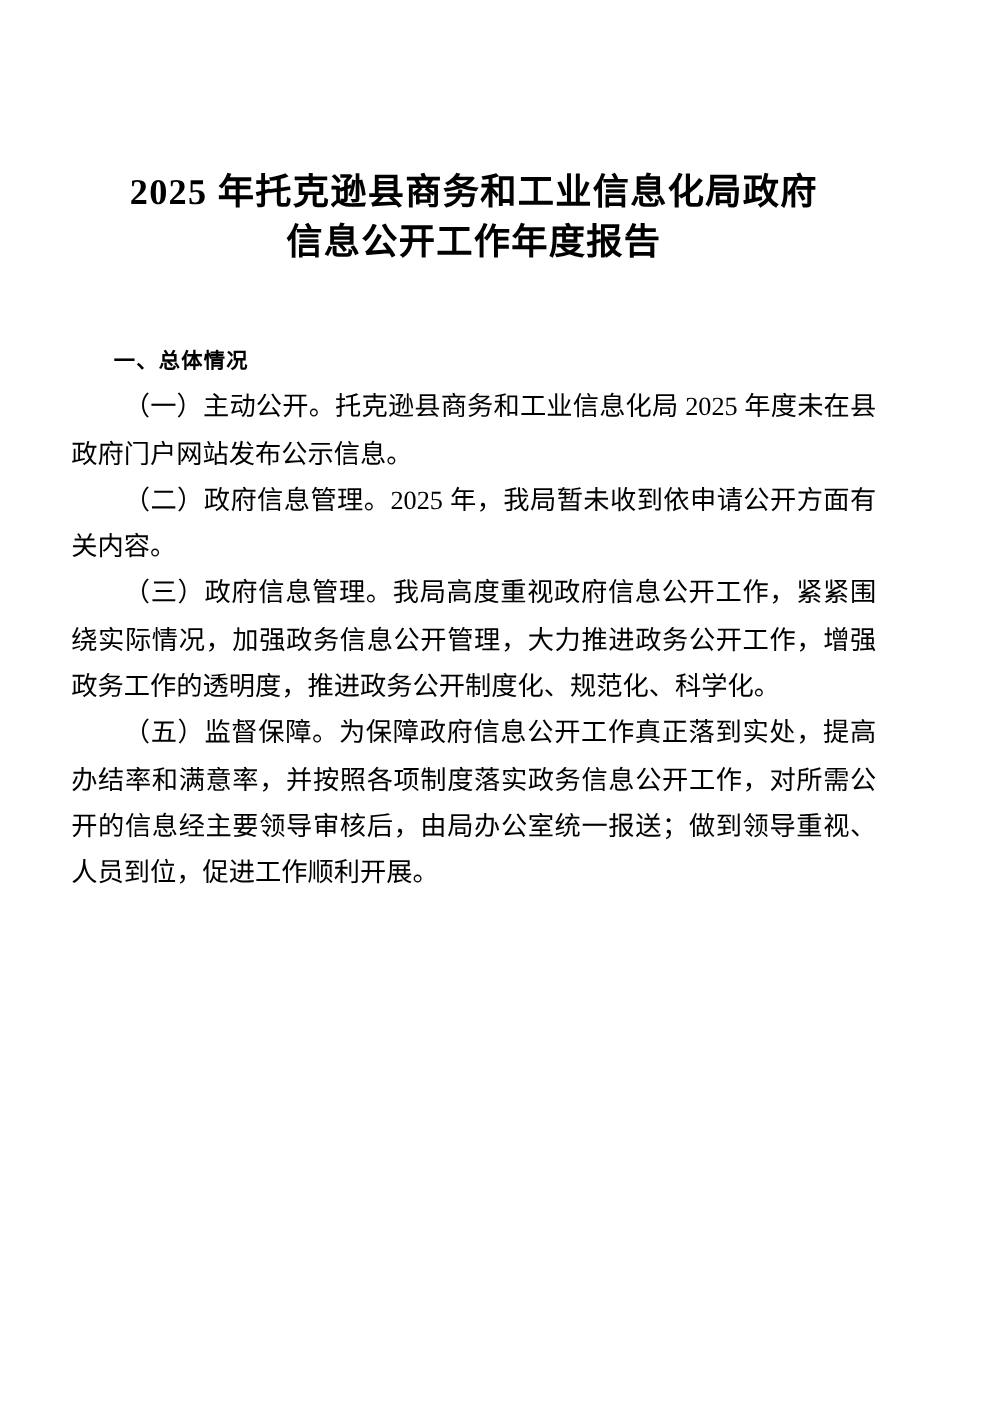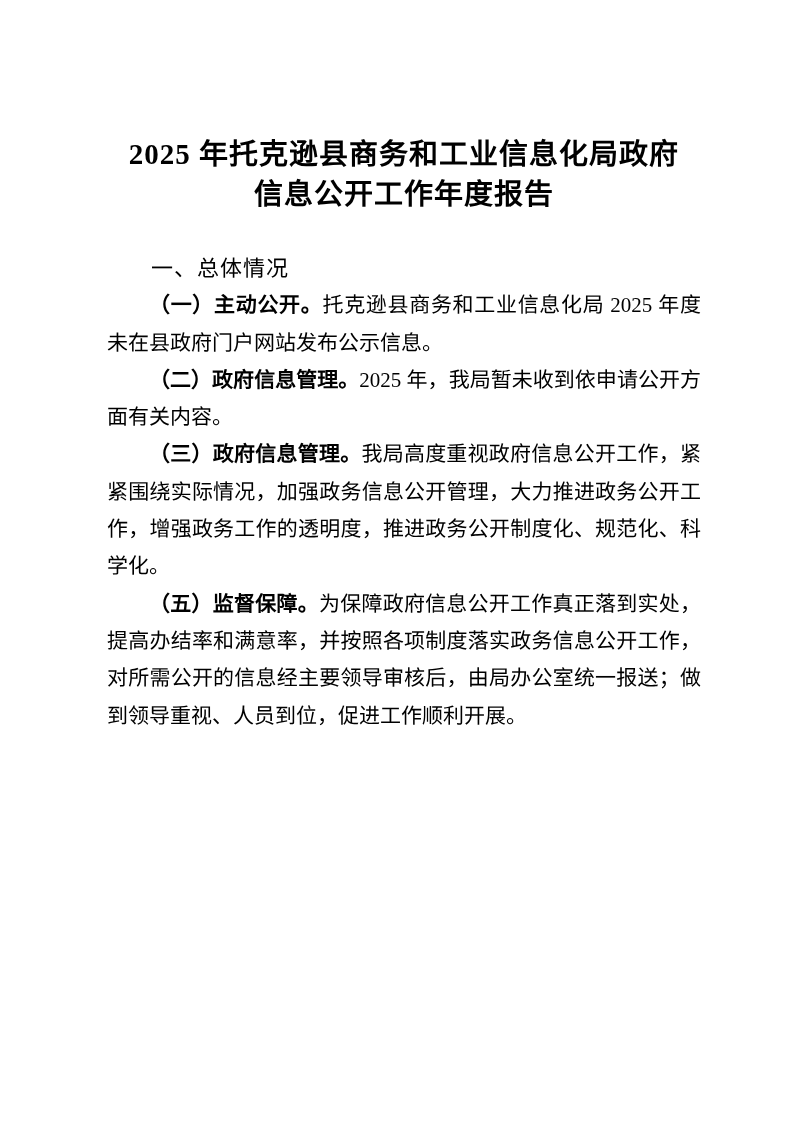--- a/index.html
+++ b/index.html
@@ -7,52 +7,52 @@
     padding: 0;
     background: #ffffff;
   }
   .page {
     position: relative;
     width: 793px;
     height: 1122px;
     margin: 0 auto;
     background: #ffffff;
     box-sizing: border-box;
-    padding: 134px 92px 0 107px;
+    padding: 134px 92px 0 57px;
     color: #000000;
     font-family: "Liberation Serif", "DejaVu Serif", serif;
     overflow: hidden;
   }
   .doc-title {
     margin: 0;
     font-size: 29px;
     font-weight: 700;
     line-height: 40px;
     text-align: center;
     letter-spacing: 1px;
   }
   .section-heading {
-    margin: 36px 0 0 0;
-    font-size: 22px;
-    font-weight: 400;
+    margin: 56px 0 0 0;
+    font-size: 17px;
+    font-weight: 700;
     line-height: 37.3px;
     text-indent: 2em;
     font-family: "Liberation Sans", "DejaVu Sans", sans-serif;
     letter-spacing: 1px;
   }
   .body-para {
     margin: 0;
     font-size: 21px;
     line-height: 37.3px;
     text-align: justify;
     text-justify: inter-ideograph;
     text-indent: 2em;
   }
   .body-para .lead {
-    font-weight: 700;
+    font-weight: 400;
   }
 </style>
 </head>
 <body>
 
 <div class="page">
 
   <h1 class="doc-title">
     <span>2025 年托克逊县商务和工业信息化局政府</span><br>
     <span>信息公开工作年度报告</span>

